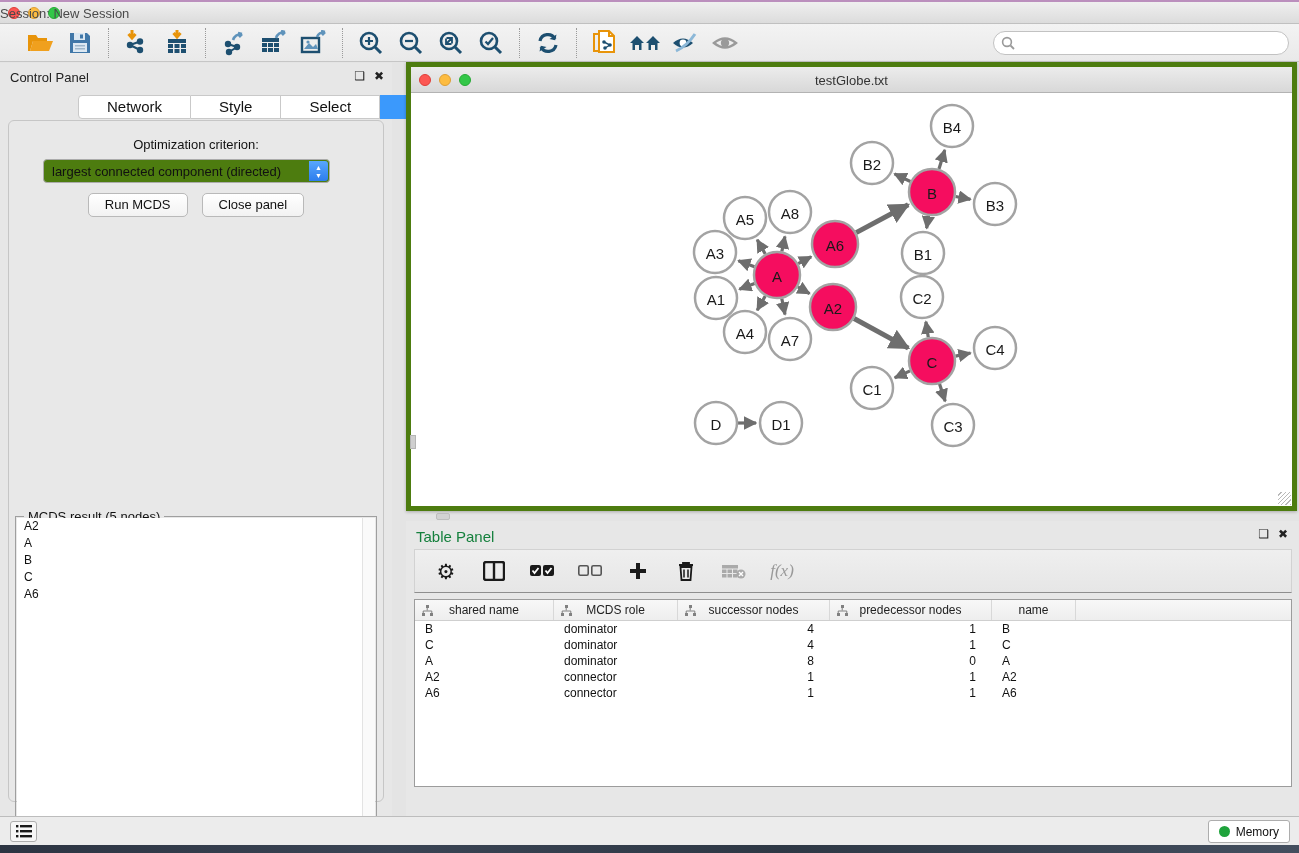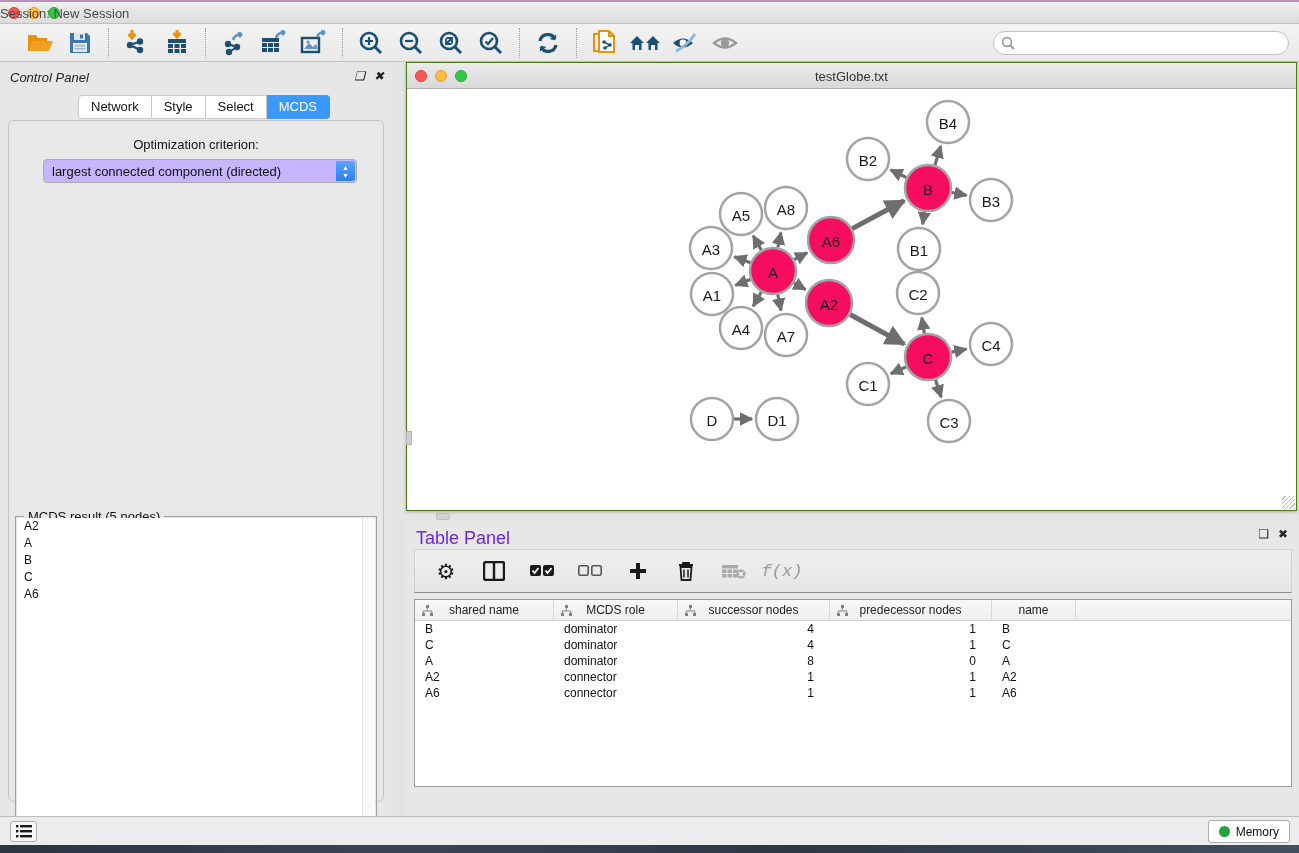--- a/index.html
+++ b/index.html
@@ -26,72 +26,72 @@
   .tbtn { width:32px; height:30px; display:flex; align-items:center; justify-content:center; cursor:default; }
   .searchwrap { position:absolute; right:10px; top:7px; width:296px; height:24px; background:#fff;
     border:1px solid #c2c2c2; border-radius:12px; display:flex; align-items:center; padding-left:7px; }
   .searchwrap input { border:none; outline:none; font-size:12px; width:250px; background:transparent; color:#333; }
 
   
   .main { position:absolute; left:0; top:63px; width:1299px; height:753px; background:#e4e4e4; }
 
   
   .control-panel { position:absolute; left:0; top:0; width:392px; height:753px; background:#e7e7e7; }
-  .cp-header { position:absolute; left:0; top:5px; width:100%; height:20px;font-style:italic; }
+  .cp-header { position:absolute; left:0; top:5px; width:100%; height:20px; }
   .cp-title { position:absolute; left:10px; top:2px; font-size:13px; color:#222; }
   .panel-ctrls { position:absolute; right:8px; top:1px; display:flex; gap:9px; font-size:12px; color:#222; }
   .panel-ctrls span { cursor:default; }
   .cp-tabs { position:absolute; left:78px; top:32px; display:flex; }
-  .cp-tab { font-size:13px; color:#111; background:#fff; border:1px solid #c9c9c9; border-left:none;
-    padding:3px 12px 4px; line-height:15px; }
+  .cp-tab { font-size:15px; color:#111; background:#fff; border:1px solid #c9c9c9; border-left:none;
+    padding:3px 28px 4px; line-height:15px; }
   .cp-tab:first-child { border-left:1px solid #c9c9c9; border-radius:4px 0 0 4px; }
   .cp-tab:last-child { border-radius:0 4px 4px 0; }
   .cp-tab.active { background:#3b99fc; border-color:#3b99fc; color:#fff; }
   .cp-body { position:absolute; left:8px; top:57px; width:376px; height:682px;
     border:1px solid #c6c6c6; border-radius:6px; background:#e8e8e8;padding-left:37px; }
   .opt-label { position:absolute; left:0; width:100%; top:16px; text-align:center; font-size:13px; color:#111; }
-  .combo { position:absolute; left:34px; top:38px; width:314px; height:24px; background:#c4b5fd;
+  .combo { position:absolute; left:34px; top:38px; width:287px; height:24px; background:#4d7c0f;
     border:1px solid #ababab; border-radius:4px; font-size:13px; color:#111;
     display:flex; align-items:center; padding-left:8px; }
   .combo .stepper { position:absolute; right:1px; top:1px; bottom:1px; width:19px; border-radius:0 3px 3px 0;
     background:linear-gradient(#59a7fd,#2d7ded); color:#fff; font-size:7px; line-height:7px;
     display:flex; flex-direction:column; align-items:center; justify-content:center; gap:1px; }
   .cp-buttons { position:absolute; left:0; top:72px; width:100%; display:flex; justify-content:center; gap:14px; }
   .btn { font-size:13px; color:#111; background:linear-gradient(#ffffff,#f2f2f2);
     border:1px solid #b9b9b9; border-radius:5px; padding:3px 16px 4px; }
   .groupbox { position:absolute; left:6px; top:395px; width:362px; height:338px; border:1px solid #9f9f9f; }
   .groupbox legend,.gb-legend { position:absolute; left:8px; top:-8px; background:#e8e8e8; padding:0 4px;
     font-size:13px; color:#111; }
   .gb-list { position:absolute; inset:1px; background:#fff; overflow:hidden; }
   .gb-scroll { position:absolute; right:0; top:0; bottom:0; width:13px; background:#fafafa; border-left:1px solid #e3e3e3; }
   .gb-item { font-size:12px; color:#111; padding:1px 0 1px 7px; line-height:15px; }
 
   
   .net-window { position:absolute; left:406px; top:-1px; width:891px; height:449px;
-    border:1px solid #4d7c0f; background:#fff; box-shadow:0 1px 3px rgba(0,0,0,.25); }
+    border:5px solid #4d7c0f; background:#fff; box-shadow:0 1px 3px rgba(0,0,0,.25); }
   .net-titlebar { position:absolute; left:0; top:0; right:0; height:26px;
     background:linear-gradient(#ececec,#d8d8d8); border-bottom:1px solid #b3b3b3; }
   .net-titlebar .traffic { top:7px; }
   .net-title { position:absolute; left:0; right:0; top:6px; text-align:center; font-size:13px; color:#333; }
   .net-canvas { position:absolute; left:0; top:27px; right:0; bottom:0; background:#fff; }
   .net-handle { position:absolute; left:-1px; top:368px; width:6px; height:14px; background:#cfcfcf; border:1px solid #b5b5b5; }
   .resize-grip { position:absolute; right:1px; bottom:1px; width:13px; height:13px;
     background:repeating-linear-gradient(135deg, transparent 0 2px, #b9b9b9 2px 3px); }
   .bottom-splitter { position:absolute; left:436px; top:450px; width:14px; height:7px; background:#d2d2d2; border:1px solid #bdbdbd; border-radius:2px; }
 
   
   .table-panel { position:absolute; left:406px; top:458px; width:893px; height:295px; background:#e7e7e7; }
-  .tp-title { position:absolute; left:10px; top:7px; font-size:18px; color:#6d28d9; }
+  .tp-title { position:absolute; left:10px; top:7px; font-size:15px; color:#15803d; }
   .tp-toolbar { position:absolute; left:8px; top:28px; width:878px; height:44px;
     background:linear-gradient(#efefef,#e6e6e6); border:1px solid #d2d2d2; border-bottom:1px solid #8e8e8e;
     display:flex; align-items:center; gap:22px; padding-left:18px; }
   .tpbtn { width:26px; height:26px; display:flex; align-items:center; justify-content:center;
     font-size:19px; color:#1a1a1a; }
   .tpbtn.disabled { color:#aaa; }
-  .fx { font-family:Liberation Mono, monospace; font-style:italic; font-size:17px; color:#999; }
+  .fx { font-family:Liberation Serif, serif; font-style:italic; font-size:17px; color:#999; }
   .gear-glyph { font-size:21px; line-height:21px; }
 
   .node-table { position:absolute; left:8px; top:78px; width:878px; height:188px; background:#fff;
     border:1px solid #9c9c9c; overflow:hidden; }
   .nt-head { display:flex; height:21px; background:linear-gradient(#f8f8f8,#eeeeee); border-bottom:1px solid #cfcfcf; }
   .nt-hcell { position:relative; display:flex; align-items:center; justify-content:center;
     font-size:12px; color:#222; border-right:1px solid #d8d8d8; flex:none; }
   .nt-hcell .treeicon { position:absolute; left:7px; top:5px; }
   .nt-row { display:flex; height:16px; }
   .nt-cell { flex:none; font-size:12px; color:#111; line-height:16px; white-space:nowrap; overflow:hidden; }
@@ -313,20 +313,24 @@
         <div class="cp-tab active">MCDS</div>
       </div>
       <div class="cp-body">
         <div class="opt-label">Optimization criterion:</div>
         <div class="combo">
           <span>largest connected component (directed)</span>
           <span class="stepper">
               <span>▲</span>
               <span>▼</span>
             </span>
+        </div>
+        <div class="cp-buttons">
+          <button class="btn">Run MCDS</button>
+          <button class="btn">Close panel</button>
         </div>
         <div class="groupbox">
           <div class="gb-legend">MCDS result (5 nodes)</div>
           <div class="gb-list">
             <div class="gb-item">A2</div>
               <div class="gb-item">A</div>
               <div class="gb-item">B</div>
               <div class="gb-item">C</div>
               <div class="gb-item">A6</div>
               <div class="gb-scroll"></div>

